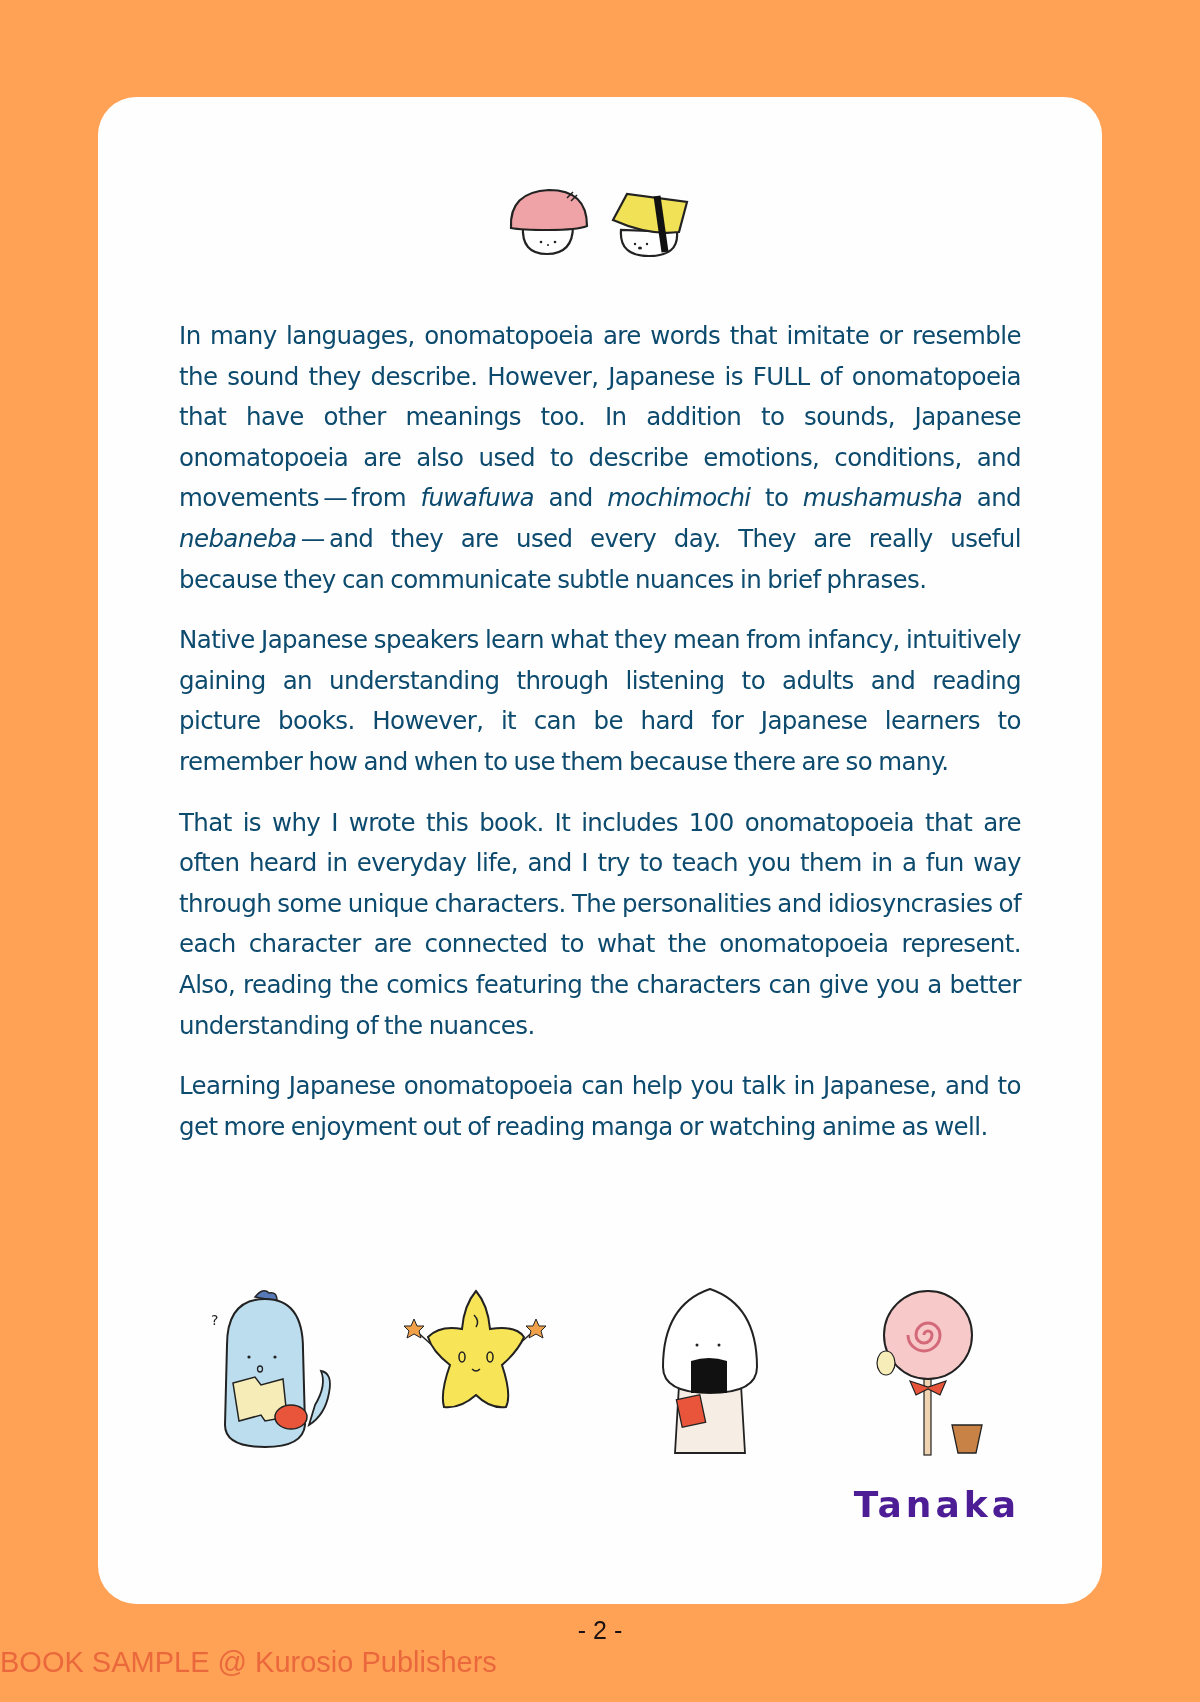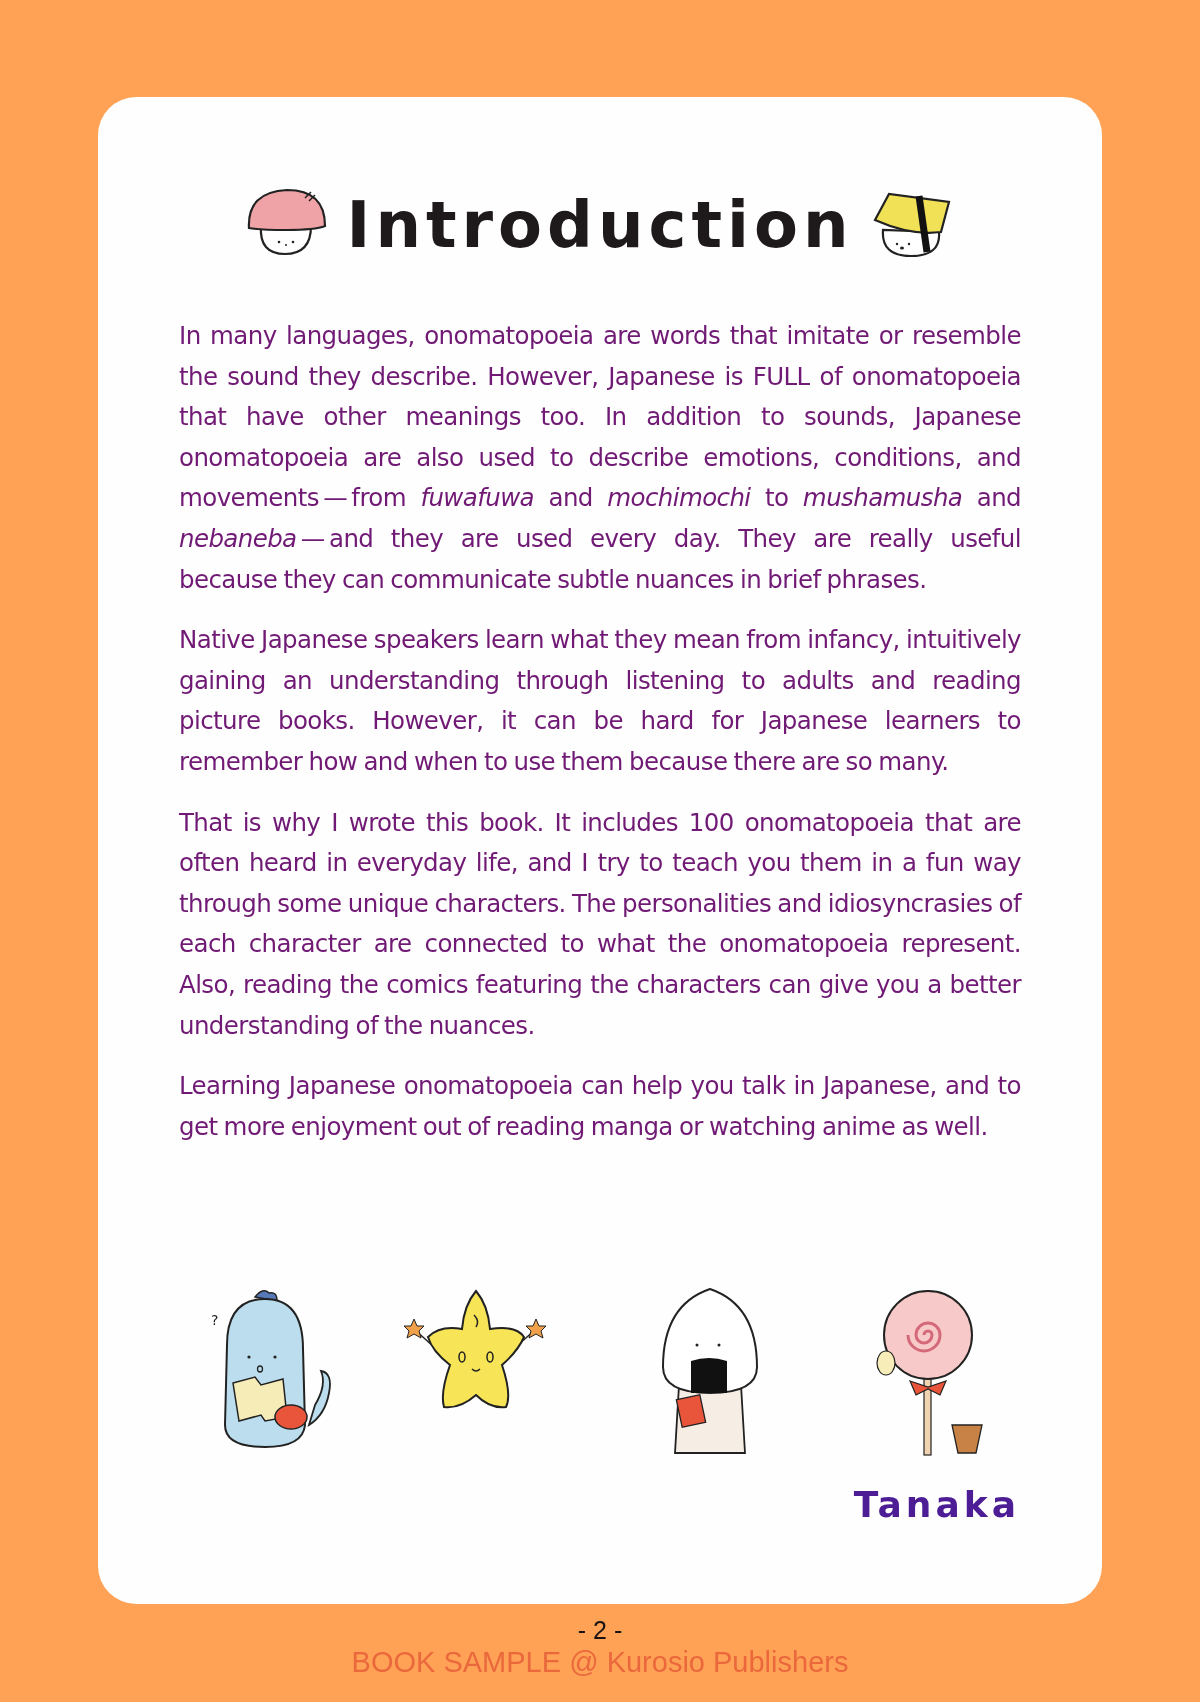--- a/index.html
+++ b/index.html
@@ -14,59 +14,58 @@
   .title-row {
     position:absolute; left:0; right:0; top:180px; height:90px;
     display:flex; justify-content:center; align-items:center; gap:18px;
   }
   .title {
     font-family:"DejaVu Sans", sans-serif; font-size:64px; font-weight:bold; color:#1e1a1c;
     letter-spacing:5px; line-height:1;
   }
   .body-text {
     position:absolute; left:179px; width:842px; top:316px;
-    color:#701a75; font-size:24.5px; line-height:40.6px; text-align:justify;
+    color:#0c4a6e; font-size:24.5px; line-height:40.6px; text-align:justify;
     font-family:"DejaVu Sans", sans-serif; letter-spacing:-0.6px; word-spacing:-1px;
   }
   .body-text p { margin:0 0 20px 0; }
   .body-text em { font-style:italic; }
   .characters {
     position:absolute; left:200px; top:1285px; width:800px; height:175px;
   }
   .char { position:absolute; top:0; }
   .signature {
     position:absolute; top:1484px; right:180px;
     font-family:"DejaVu Sans", sans-serif; font-weight:bold; font-size:36px; color:#4c1d95; letter-spacing:4px;
   }
   .page-num {
     position:absolute; top:1616px; left:0; right:0; text-align:center;
     font-size:25px; color:#1a1212;
   }
   .watermark {
-    position:absolute; top:1646px; left:0; right:0; text-align:center;
+    position:absolute; top:1646px; left:0; right:0; text-align:left;
     font-size:29px; color:#E8623A; opacity:0.9;
   }
 </style>
 </head>
 <body>
 
 <div class="card"></div>
 
 <div class="title-row">
   <span>
     <svg width="84" height="74" viewBox="0 0 84 74">
       <path d="M16 40 Q14 68 40 68 Q66 68 66 40 Z" fill="#fff" stroke="#222" stroke-width="2.2"></path>
       <path d="M4 42 Q2 6 42 4 Q80 4 80 40 Q70 44 42 44 Q14 44 4 42 Z" fill="#EFA3A6" stroke="#222" stroke-width="2.2"></path>
       <path d="M60 12 L66 6 M64 15 L70 9" stroke="#222" stroke-width="1.5"></path>
       <circle cx="34" cy="56" r="1.3" fill="#222"></circle>
         <circle cx="48" cy="56" r="1.3" fill="#222"></circle>
       <circle cx="41" cy="59" r="1" fill="#222"></circle>
     </svg>
   </span>
-  <span class="title">Introduction</span>
   <span>
     <svg width="84" height="74" viewBox="0 0 84 74">
       <path d="M12 44 Q10 70 40 70 Q70 70 68 46 Z" fill="#fff" stroke="#222" stroke-width="2.2"></path>
       <path d="M4 34 L18 8 L78 16 L70 46 Q40 50 4 34 Z" fill="#F1E157" stroke="#222" stroke-width="2.2"></path>
       <path d="M48 10 L56 66" stroke="#111" stroke-width="7"></path>
       <circle cx="26" cy="58" r="1.2" fill="#222"></circle>
         <circle cx="38" cy="58" r="1.2" fill="#222"></circle>
       <ellipse cx="31" cy="62" rx="2" ry="1.5" fill="#222"></ellipse>
     </svg>
   </span>

